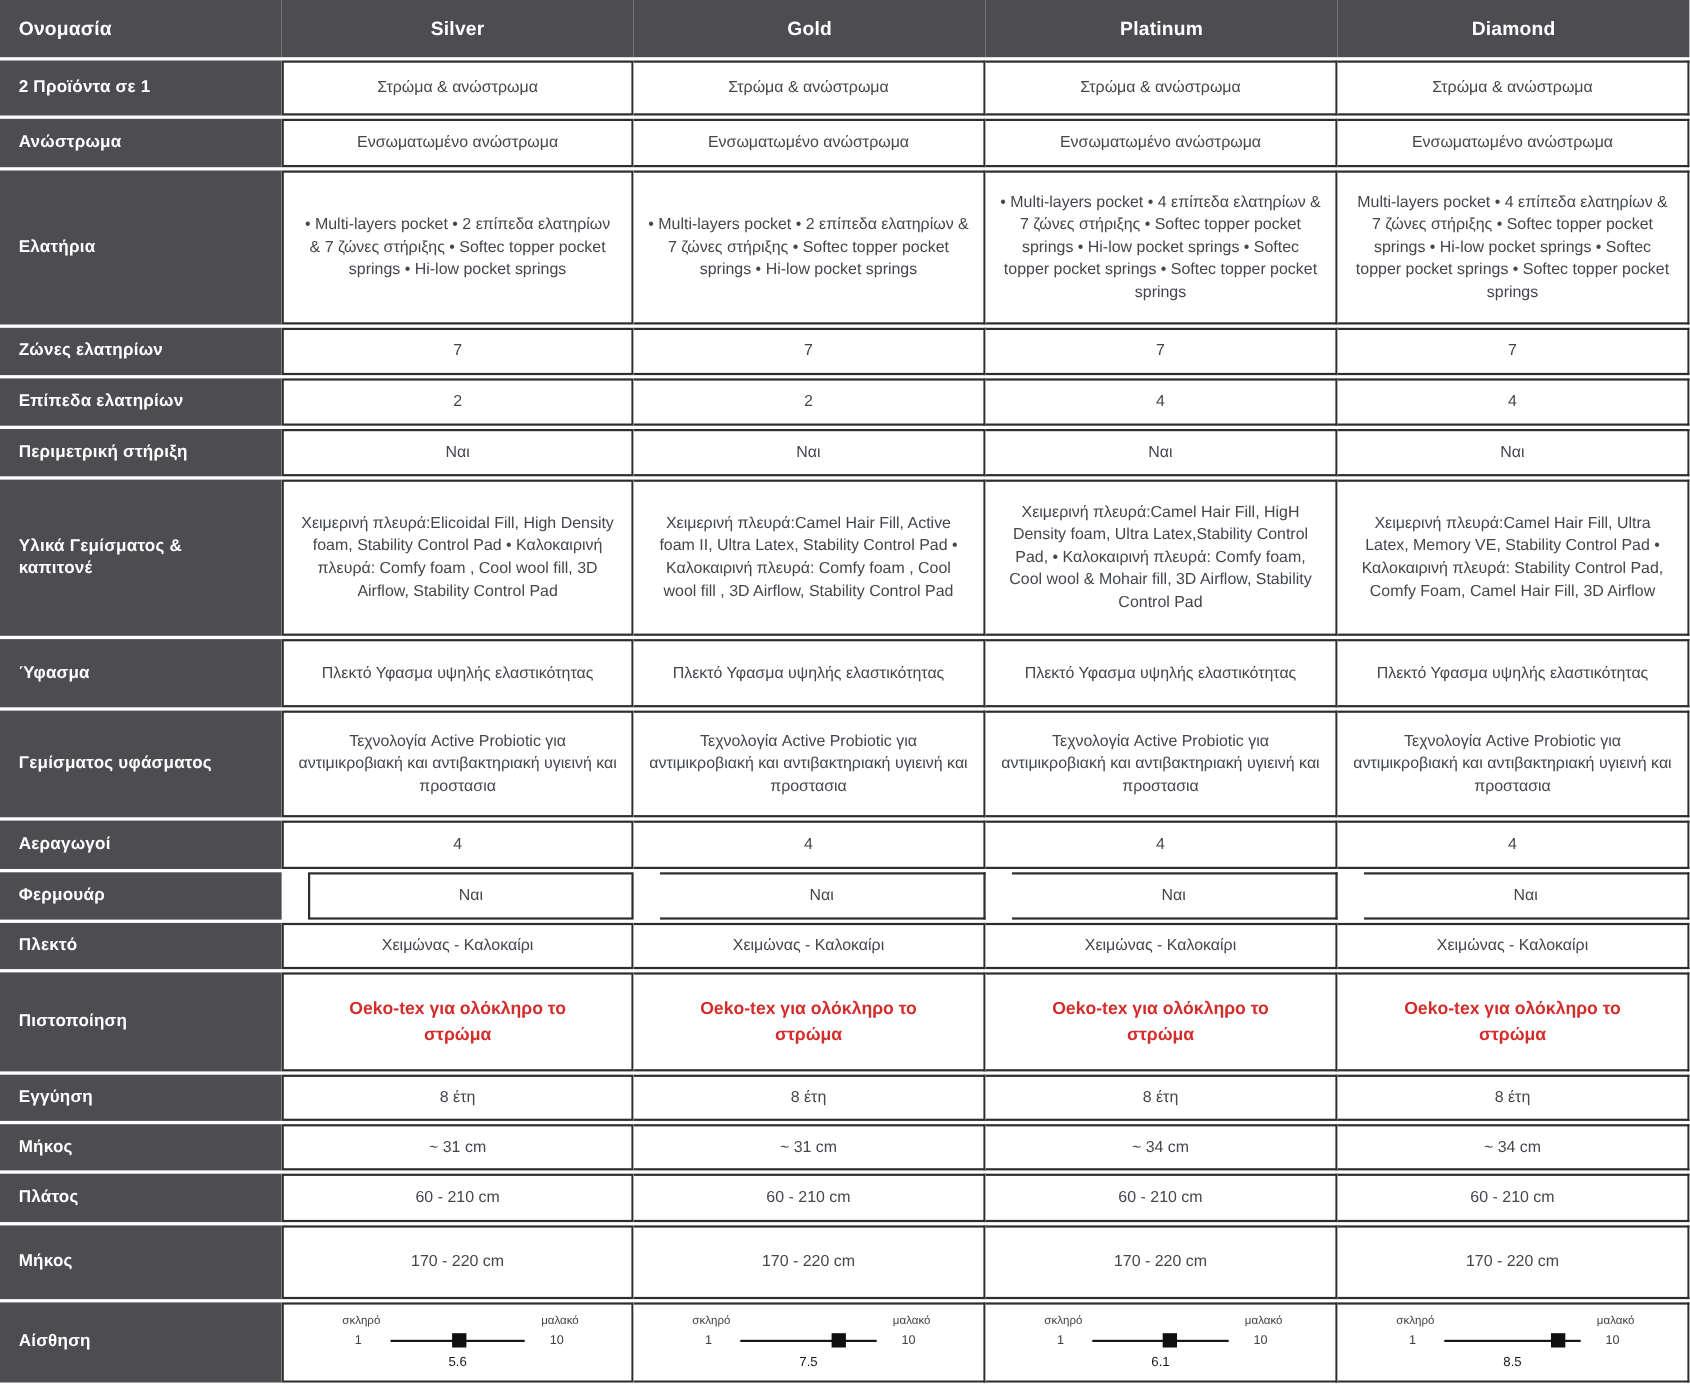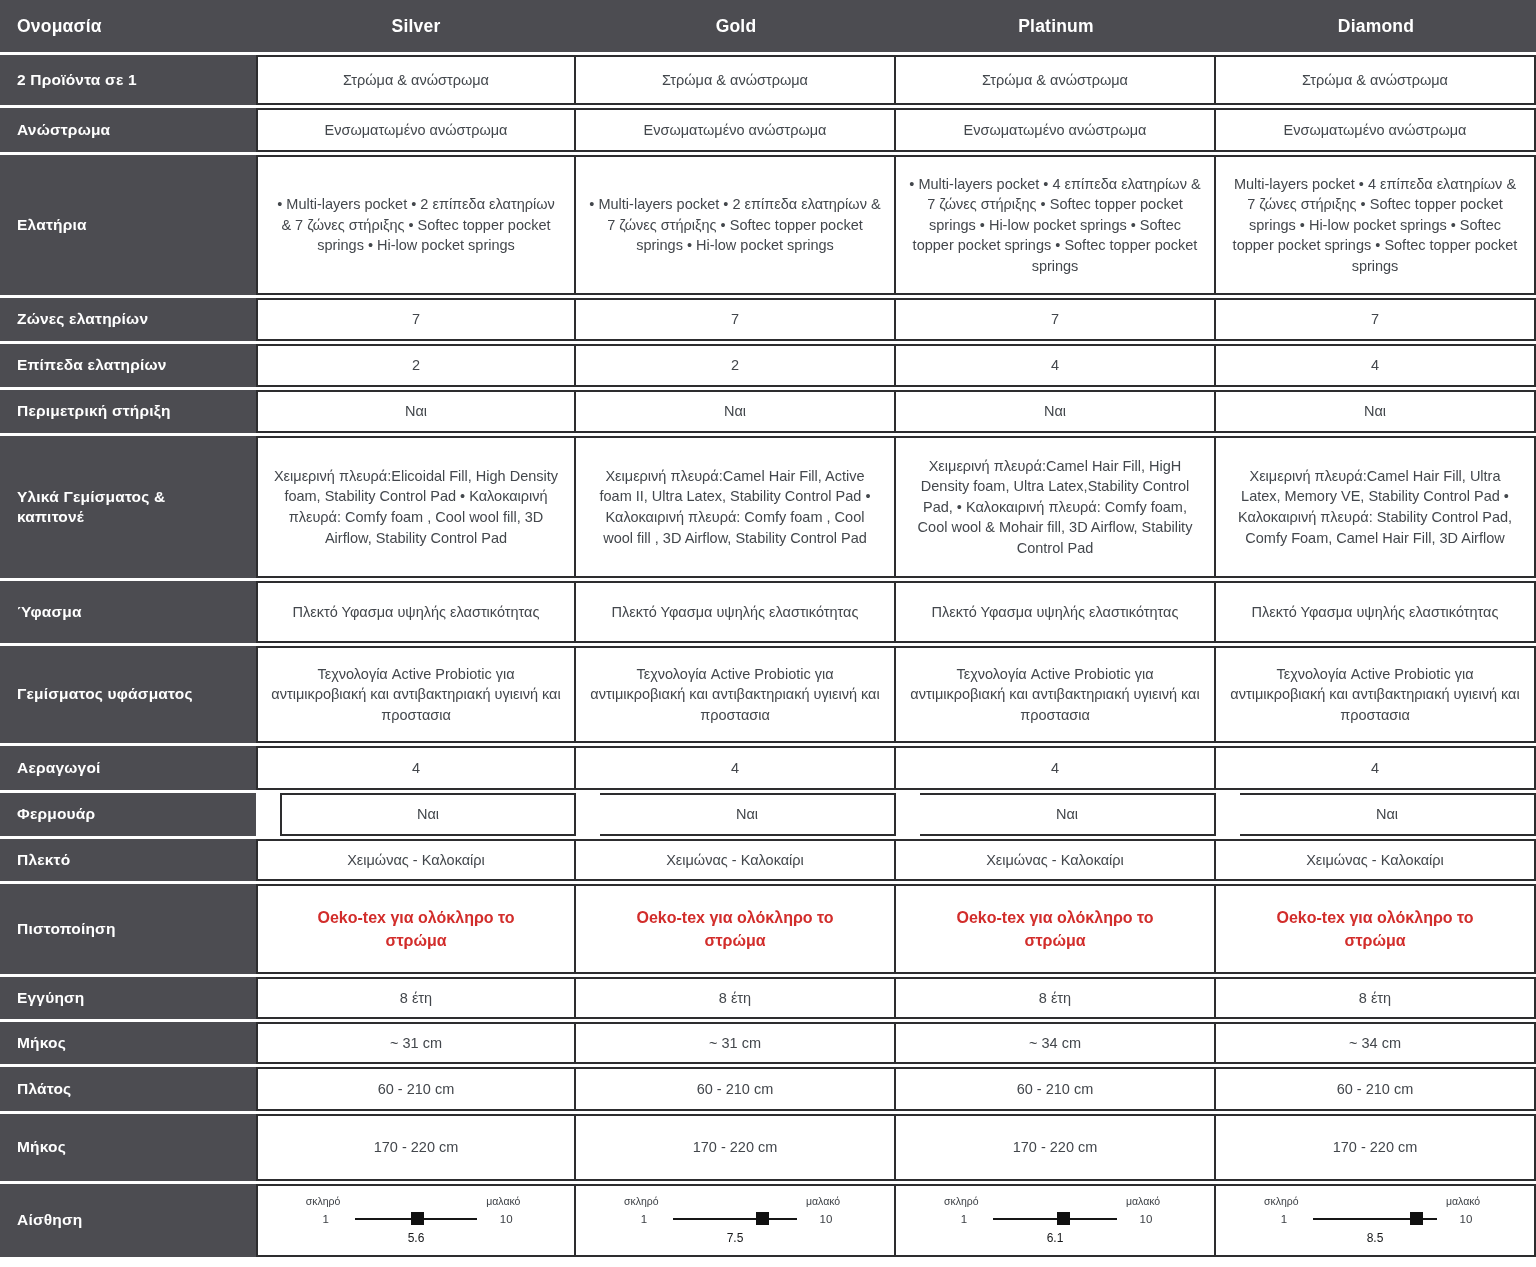--- a/index.html
+++ b/index.html
@@ -71,21 +71,21 @@
     grid-template-columns:40px 1fr 40px;
     column-gap:9px;
     align-items:center;
     width:76%;
     margin:0 auto;
   }
   .sl-label{
     font-size:10.5px;
     color:#3d4146;
     grid-row:1;
-    text-align:left;
+    text-align:right;
     padding-bottom:2px;
   }
   .sl-label.left{grid-column:1;}
   .sl-label.right{grid-column:3;}
   .sl-num{
     font-size:11.5px;
     color:#3d4146;
     grid-row:2;
     text-align:center;
   }

